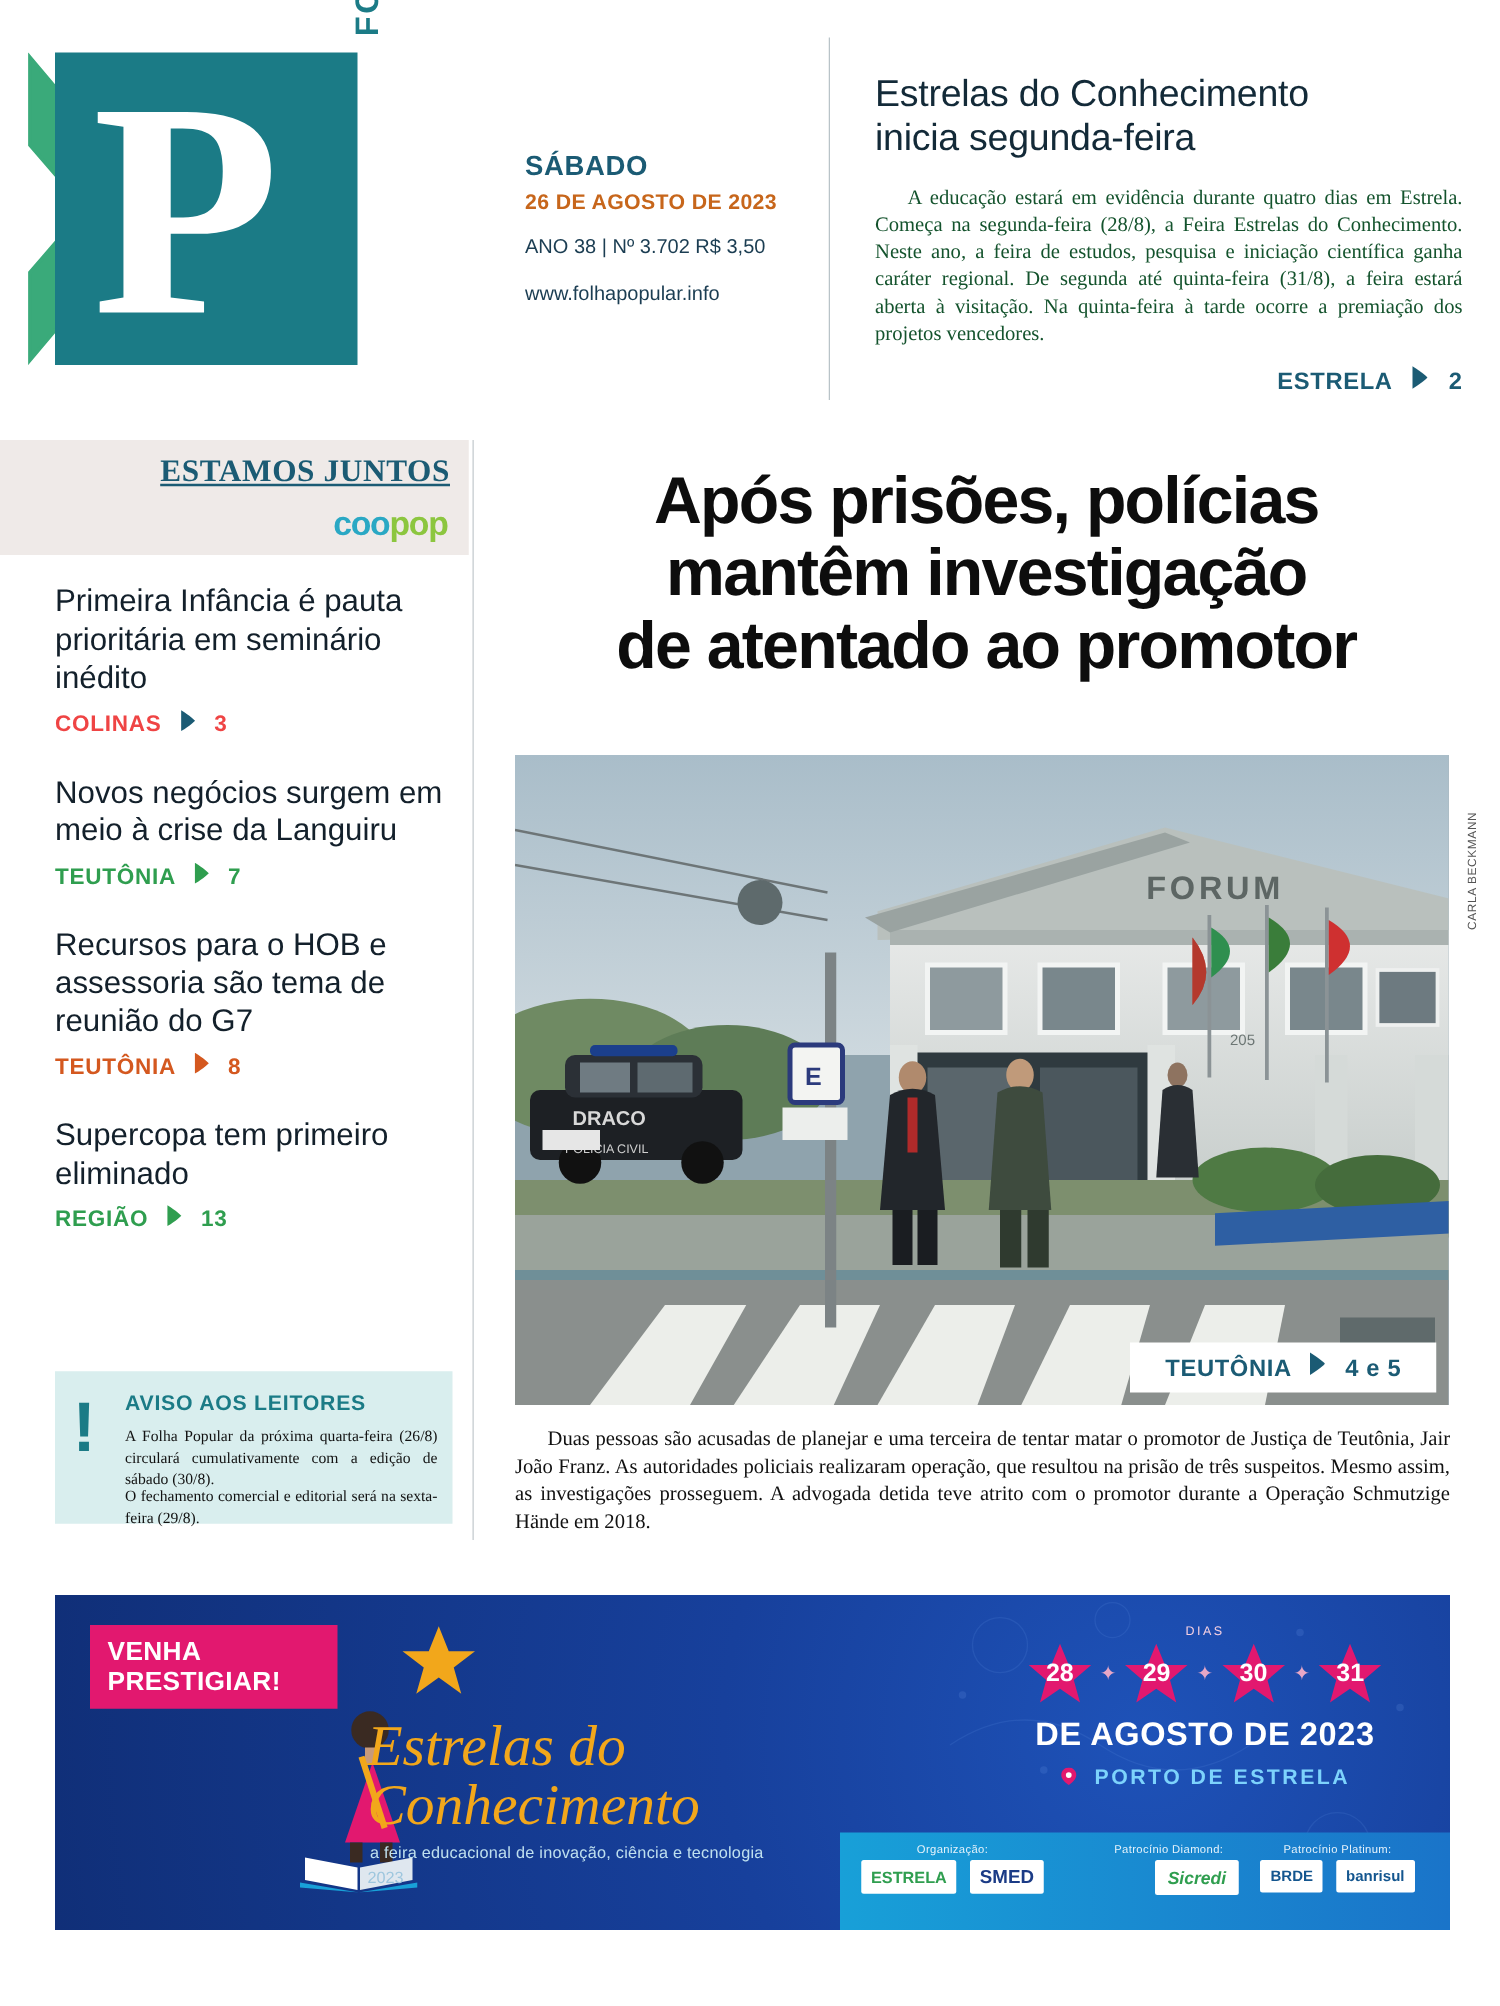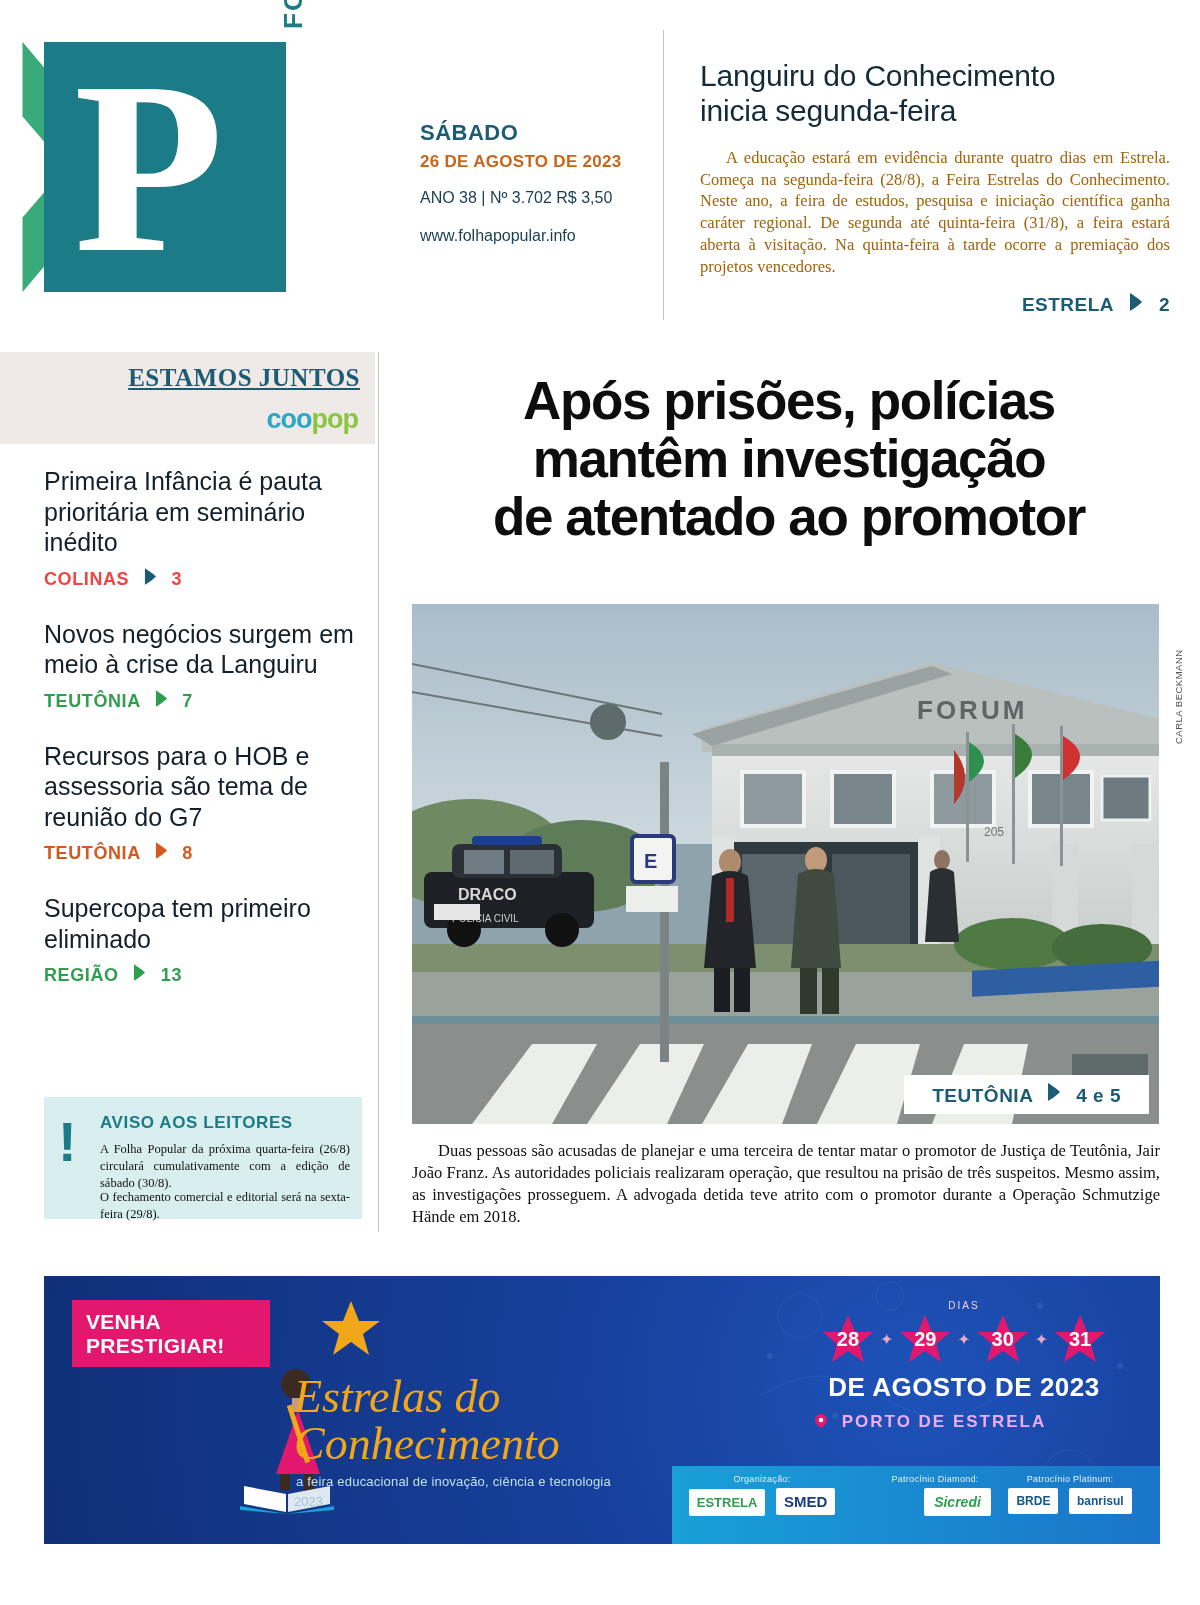--- a/index.html
+++ b/index.html
@@ -30,21 +30,21 @@
 
   .issue{position:absolute;left:420px;top:120px;width:230px;}
   .issue .day{font-size:22px;font-weight:700;color:#1b5b74;letter-spacing:.5px;}
   .issue .date{font-size:17px;font-weight:700;color:#c7661b;margin-top:6px;letter-spacing:.3px;}
   .issue .meta{font-size:16px;color:#1b3d52;margin-top:14px;line-height:1.5;}
 
   .vrule{position:absolute;left:663px;top:30px;width:1px;height:290px;background:#b9c3c8;}
 
   .lead{position:absolute;left:700px;top:58px;width:470px;}
   .lead h2{margin:0;font-size:30px;line-height:1.18;font-weight:400;color:#132a38;letter-spacing:-.2px;}
-  .lead p{margin:18px 0 0 0;font-family:"Liberation Serif",serif;font-size:16.5px;line-height:1.32;text-align:justify;color:#a16207;text-indent:26px;}
+  .lead p{margin:18px 0 0 0;font-family:"Liberation Serif",serif;font-size:16.5px;line-height:1.32;text-align:justify;color:#14532d;text-indent:26px;}
   .lead .ref{margin-top:14px;text-align:right;font-size:19px;font-weight:700;color:#1b5b74;letter-spacing:.5px;}
   .ref .arrow{display:inline-block;margin:0 10px;transform:translateY(1px);}
   .ref .num{color:#1b5b74;font-weight:700;}
 
   
   .sponsor{position:absolute;left:0;top:352px;width:375px;height:92px;background:#efeae8;}
   .sponsor .juntos{position:absolute;left:0;top:12px;width:360px;text-align:right;font-family:"Liberation Serif",serif;font-weight:700;font-size:25px;color:#1b5b74;letter-spacing:.5px;text-decoration:underline;}
   .sponsor .coopop{position:absolute;left:0;top:52px;width:358px;text-align:right;font-size:27px;font-weight:700;letter-spacing:-1px;}
   .sponsor .coopop .a{color:#2aa8c4;}
   .sponsor .coopop .b{color:#8cc63f;}
@@ -104,21 +104,21 @@
   .ad-book{position:absolute;left:196px;top:204px;width:94px;height:34px;}
 
   .ad-days{position:absolute;left:770px;top:24px;width:300px;text-align:center;}
   .ad-days .dlabel{font-size:10px;color:#f5d0e2;letter-spacing:2px;margin-bottom:2px;}
   .ad-daylist{display:flex;justify-content:center;align-items:center;gap:6px;}
   .daybadge{position:relative;width:52px;height:52px;display:flex;align-items:center;justify-content:center;}
   .daybadge svg{position:absolute;inset:0;}
   .daybadge span{position:relative;color:#fff;font-size:20px;font-weight:700;}
   .daysep{color:#e7a7c6;font-size:16px;}
   .ad-de{position:absolute;left:770px;top:96px;width:300px;text-align:center;font-size:26px;font-weight:700;color:#ffffff;letter-spacing:.5px;}
-  .ad-local{position:absolute;left:770px;top:136px;width:300px;text-align:left;font-size:17px;font-weight:700;color:#f0abfc;letter-spacing:2px;}
+  .ad-local{position:absolute;left:770px;top:136px;width:300px;text-align:center;font-size:17px;font-weight:700;color:#7dd3fc;letter-spacing:2px;}
   .ad-pin{display:inline-block;width:14px;height:14px;margin-right:7px;vertical-align:-1px;}
 
   .ad-footer{position:absolute;left:628px;top:190px;width:488px;height:78px;background:linear-gradient(90deg,#18a0d8,#1a74c9);}
   .ad-foot-col{position:absolute;top:8px;text-align:center;color:#fff;}
   .ad-foot-col .lbl{font-size:9px;letter-spacing:.3px;color:#e4f2fb;margin-bottom:4px;}
   .fc1{left:10px;width:160px;}
   .fc2{left:198px;width:130px;}
   .fc3{left:318px;width:160px;}
   .chip{display:inline-block;background:#ffffff;border-radius:2px;padding:6px 8px;font-size:13px;font-weight:700;color:#14568f;}
   .chip.green{color:#2f9e4f;}
@@ -153,21 +153,21 @@
       <div class="day">SÁBADO</div>
       <div class="date">26 DE AGOSTO DE 2023</div>
       <div class="meta">ANO 38 | Nº 3.702 R$ 3,50</div>
       <div class="meta">www.folhapopular.info</div>
     </div>
 
     <div class="vrule"></div>
 
     <div class="lead">
       <h2>
-        <span>Languiru do Conhecimento</span><br>
+        <span>Estrelas do Conhecimento</span><br>
         <span>inicia segunda-feira</span>
       </h2>
       <p>A educação estará em evidência durante quatro dias em Estrela. Começa na segunda-feira (28/8), a Feira Estrelas do Conhecimento. Neste ano, a feira de estudos, pesquisa e iniciação científica ganha caráter regional. De segunda até quinta-feira (31/8), a feira estará aberta à visitação. Na quinta-feira à tarde ocorre a premiação dos projetos vencedores.</p>
       <div class="ref">
         <span>ESTRELA</span>
         <span class="arrow">
           <svg width="14" height="20" viewBox="0 0 14 20">
               <path d="M1 1 C9 6 12 9 13 10 C12 11 9 14 1 19 Z" fill="#1b5b74"></path>
             </svg>
         </span>

